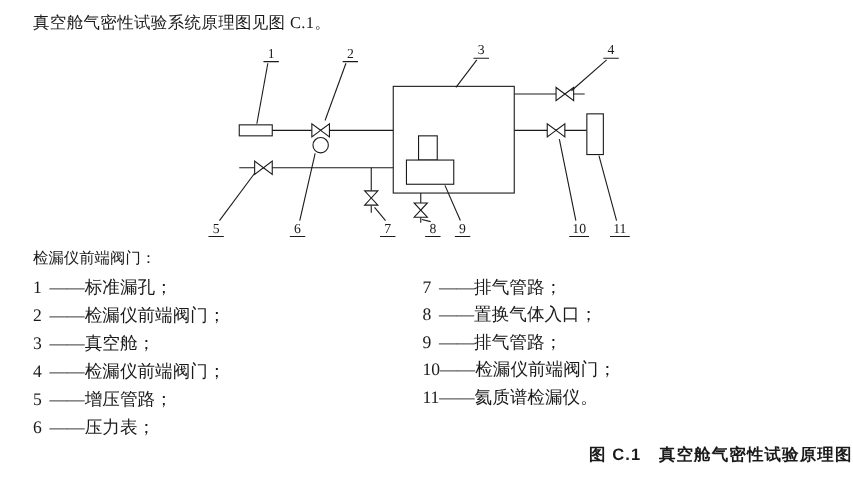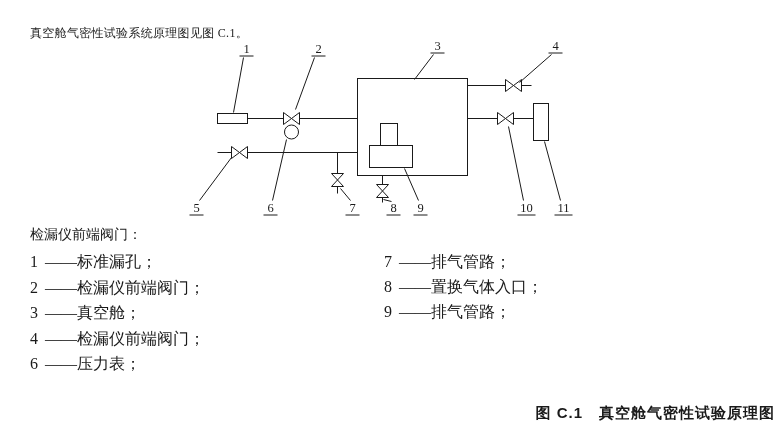--- a/index.html
+++ b/index.html
@@ -5,22 +5,22 @@
   html,body{margin:0;padding:0;background:#ffffff;}
   .page{
     position:relative;
     width:775px;height:443px;
     background:#ffffff;
     font-family:"Liberation Serif","DejaVu Serif",serif;
     color:#1a1a1a;
     overflow:hidden;
   }
   .intro{
-    position:absolute;left:30px;top:25px;
-    font-size:12px;letter-spacing:0.3px;
+    position:absolute;left:30px;top:11px;
+    font-size:15px;letter-spacing:0.3px;
   }
   .diagram-svg{position:absolute;left:0;top:0;}
   .legend-header{
     position:absolute;left:30px;top:226px;
     font-size:14px;
   }
   .legend-col{position:absolute;font-size:16px;}
   .legend-col.left{left:30px;top:249px;}
   .legend-col.right{left:384px;top:249px;}
   .legend-item{height:25.5px;line-height:25.5px;white-space:nowrap;}
@@ -140,24 +140,27 @@
     </g>
   </svg>
 
   <div class="legend-header">检漏仪前端阀门：</div>
 
   <div class="legend-col left">
     <div class="legend-item"><span class="legend-num">1</span><span>——标准漏孔；</span></div>
     <div class="legend-item"><span class="legend-num">2</span><span>——检漏仪前端阀门；</span></div>
     <div class="legend-item"><span class="legend-num">3</span><span>——真空舱；</span></div>
     <div class="legend-item"><span class="legend-num">4</span><span>——检漏仪前端阀门；</span></div>
+    <div class="legend-item"><span class="legend-num">5</span><span>——增压管路；</span></div>
     <div class="legend-item"><span class="legend-num">6</span><span>——压力表；</span></div>
   </div>
 
   <div class="legend-col right">
     <div class="legend-item"><span class="legend-num">7</span><span>——排气管路；</span></div>
     <div class="legend-item"><span class="legend-num">8</span><span>——置换气体入口；</span></div>
     <div class="legend-item"><span class="legend-num">9</span><span>——排气管路；</span></div>
+    <div class="legend-item"><span class="legend-num">10</span><span>——检漏仪前端阀门；</span></div>
+    <div class="legend-item"><span class="legend-num">11</span><span>——氦质谱检漏仪。</span></div>
   </div>
 
   <div class="caption">图 C.1　真空舱气密性试验原理图</div>
 
 </div>
 
 </body></html>

